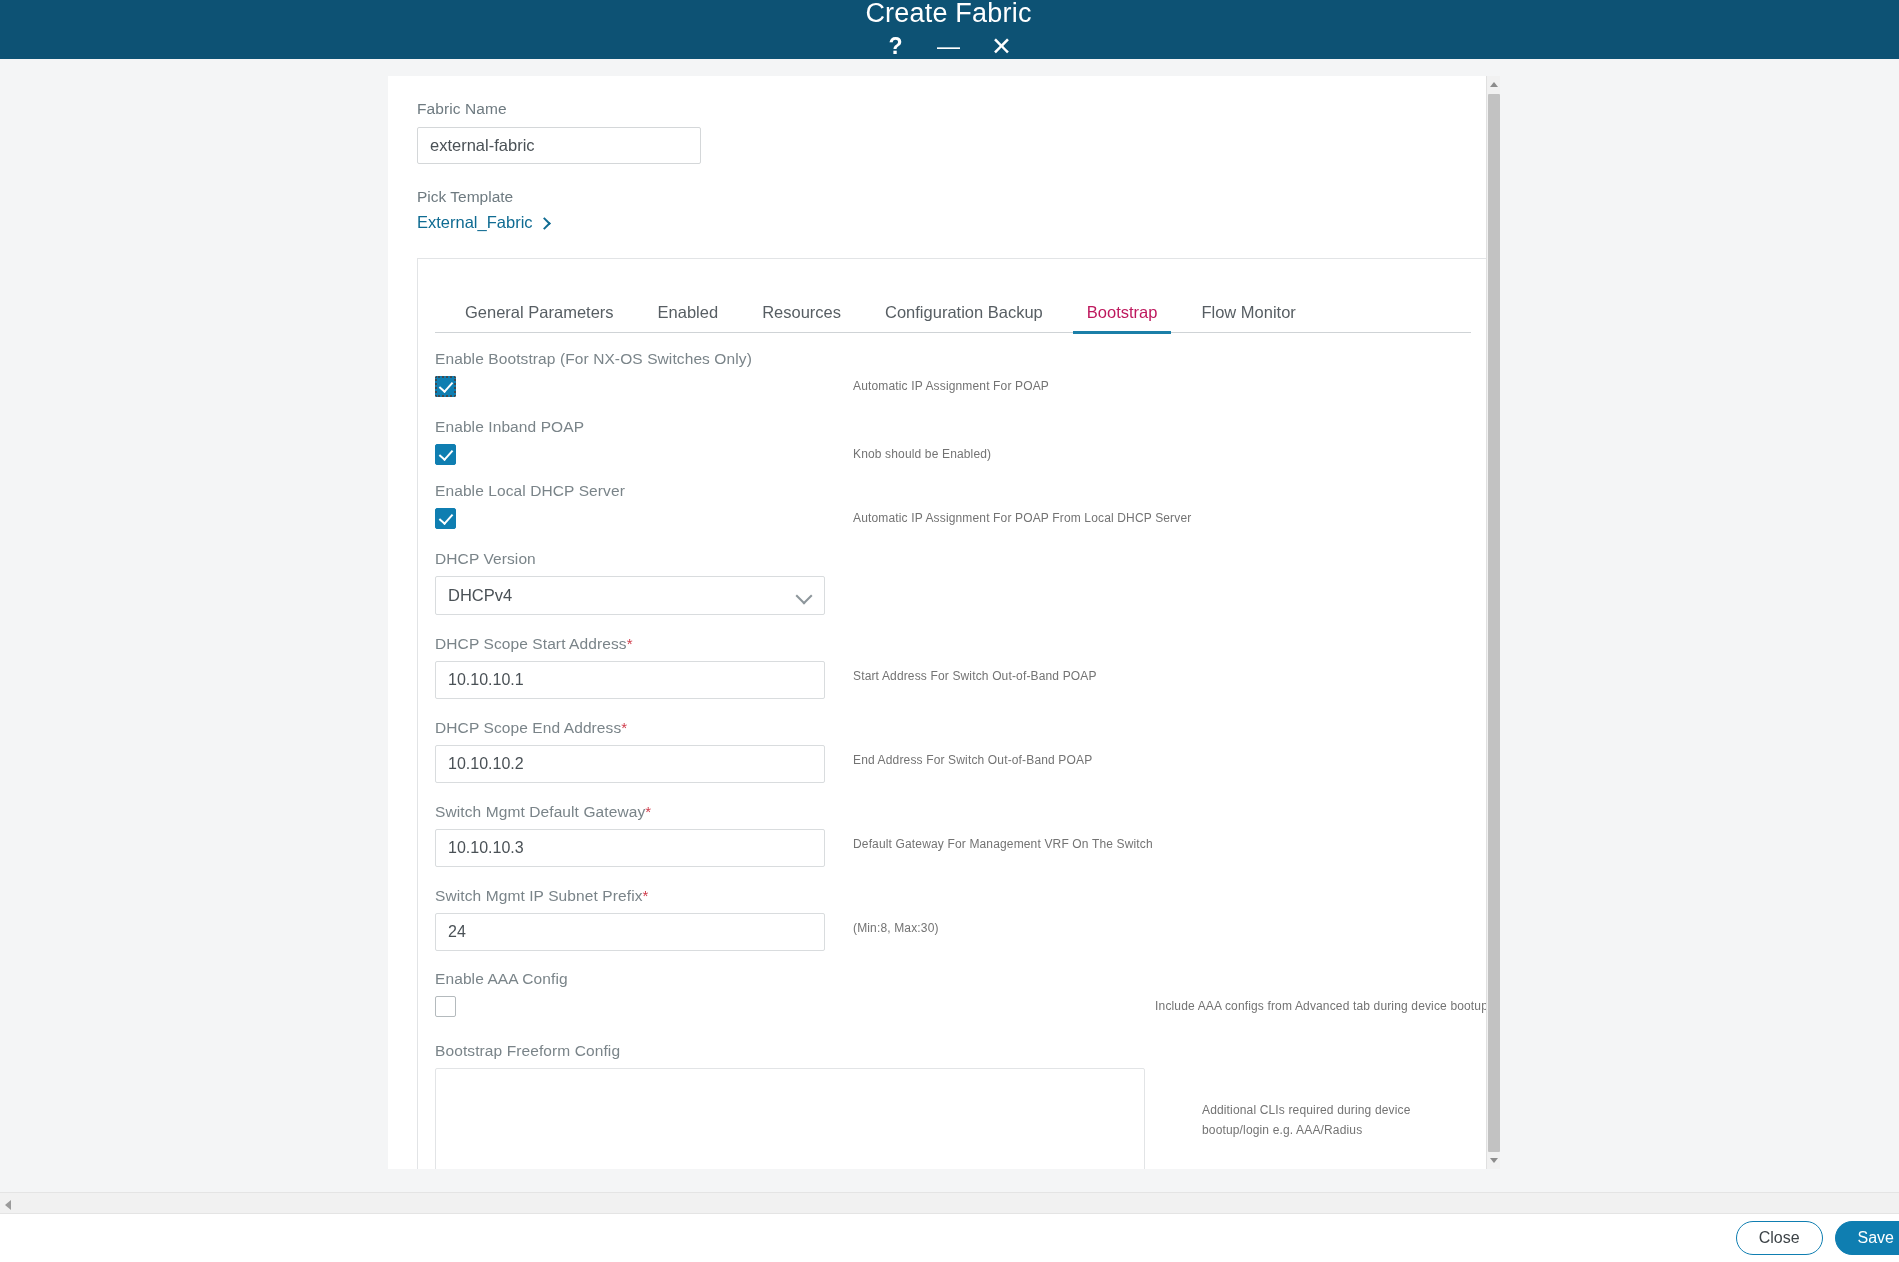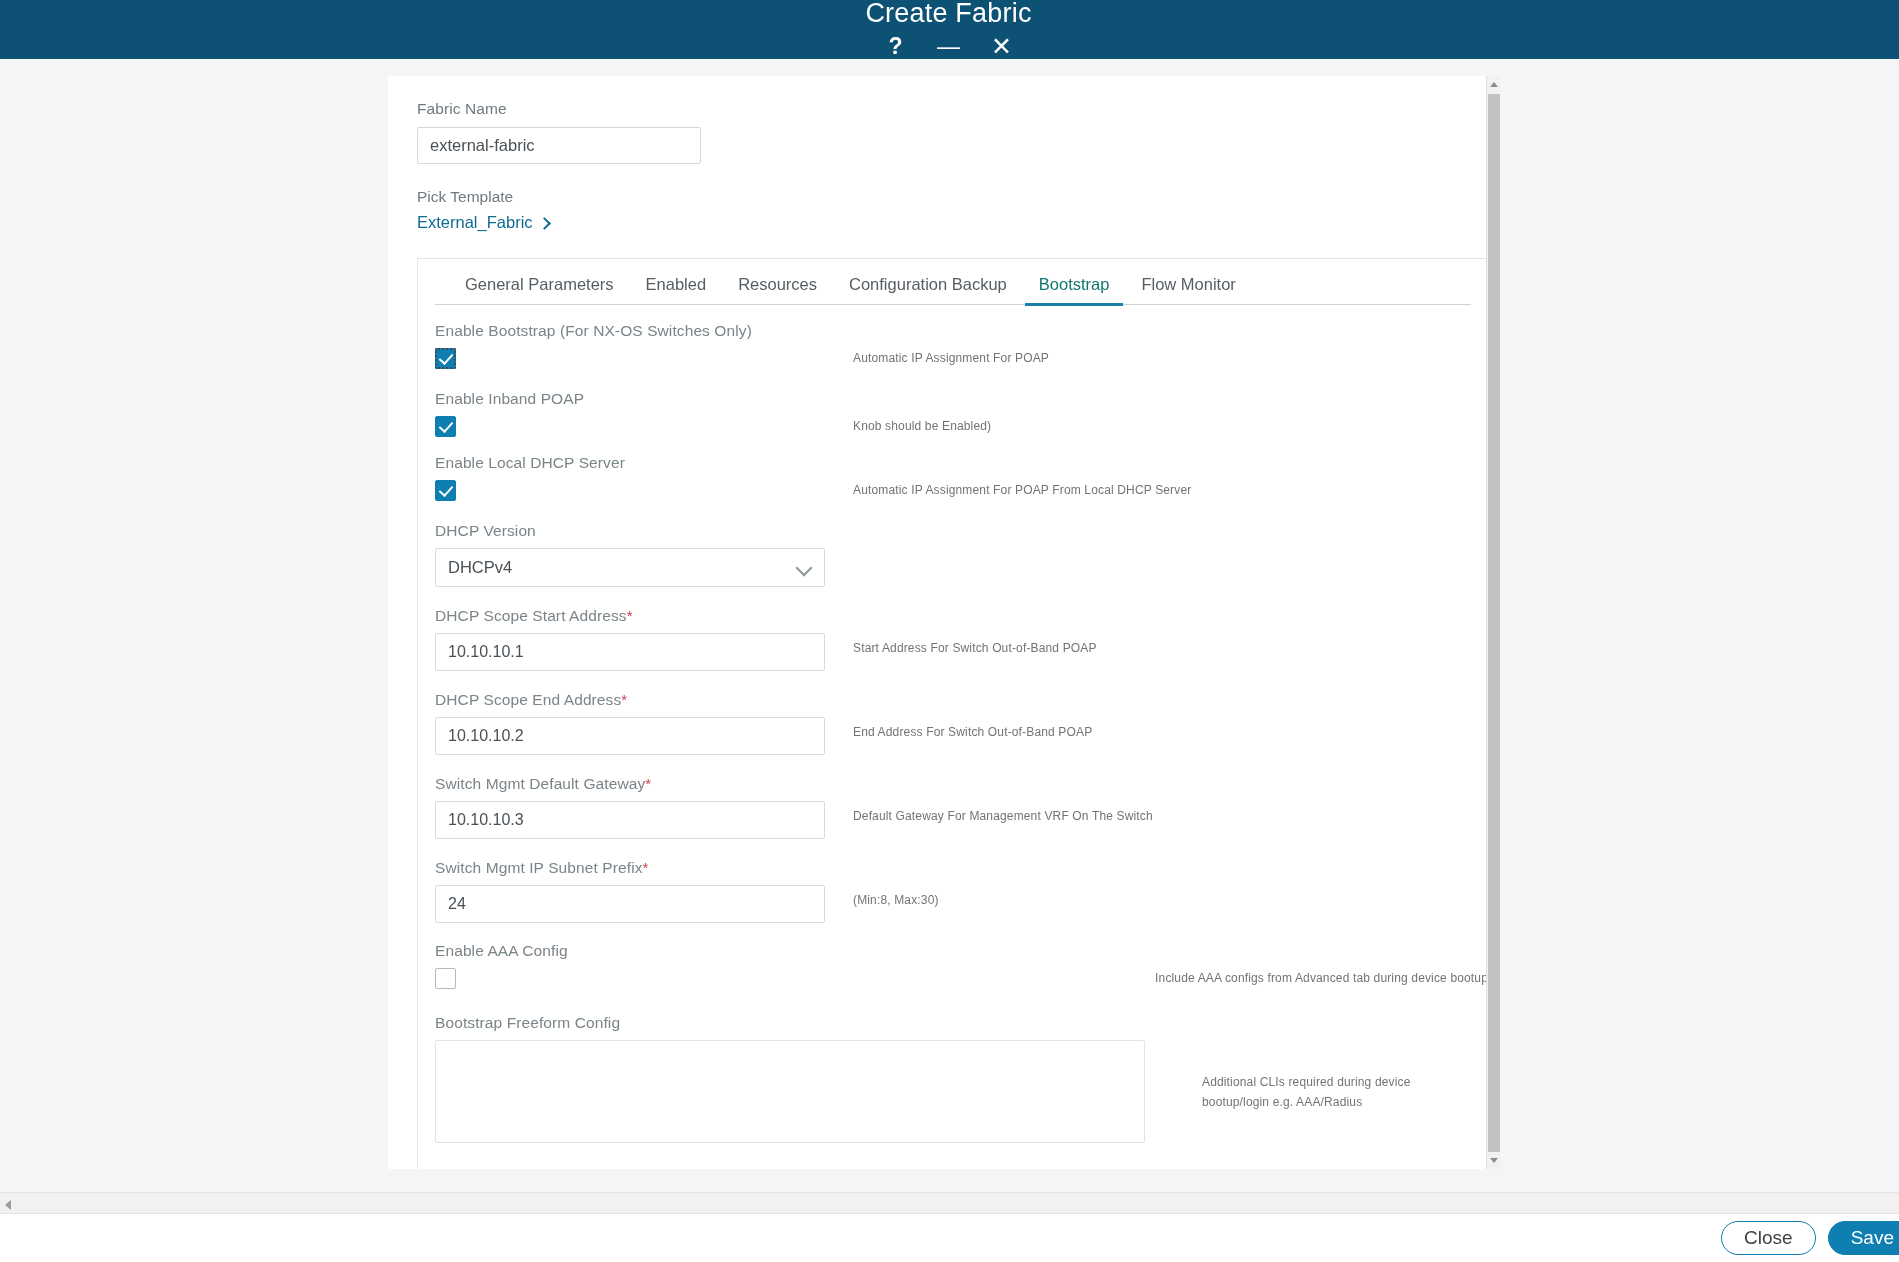--- a/index.html
+++ b/index.html
@@ -130,34 +130,35 @@
     border: 1px solid #e2e4e6;
     background: #ffffff;
     padding: 0 0 0 0;
   }
   .tabbar {
     display: flex;
     align-items: flex-end;
     padding: 16px 0 0 16px;
     border-bottom: 1px solid #cfd3d6;
     margin: 0 17px 0 17px;
-    gap: 4px;
+    gap: 16px;
   }
   .tab {
     font-size: 16.5px;
     color: #575e63;
     padding: 0 14px 9px 14px;
     cursor: pointer;
     border-bottom: 3px solid transparent;
     margin-bottom: -2px;
     white-space: nowrap;
   }
   .tab.active {
-    color: #0f766e;
+    color: #be185d;
     border-bottom-color: #1b7fa8;
+    margin-top: 28px;
   }
 
   
   .form {
     padding: 17px 0 30px 17px;
   }
   .row {
     display: flex;
     align-items: flex-start;
     gap: 19px;
@@ -322,21 +323,21 @@
     width: 1899px; height: 48px;
     background: #ffffff;
     display: flex;
     align-items: center;
     justify-content: flex-end;
     padding-right: 0;
   }
   .btn {
     height: 34px;
     border-radius: 17px;
-    font-size: 19px;
+    font-size: 16px;
     font-family: "Liberation Sans", sans-serif;
     cursor: pointer;
     display: inline-flex;
     align-items: center;
     justify-content: center;
     padding: 0 22px;
     border: 1px solid #0f7eb1;
   }
   .btn-close {
     background: #ffffff;

